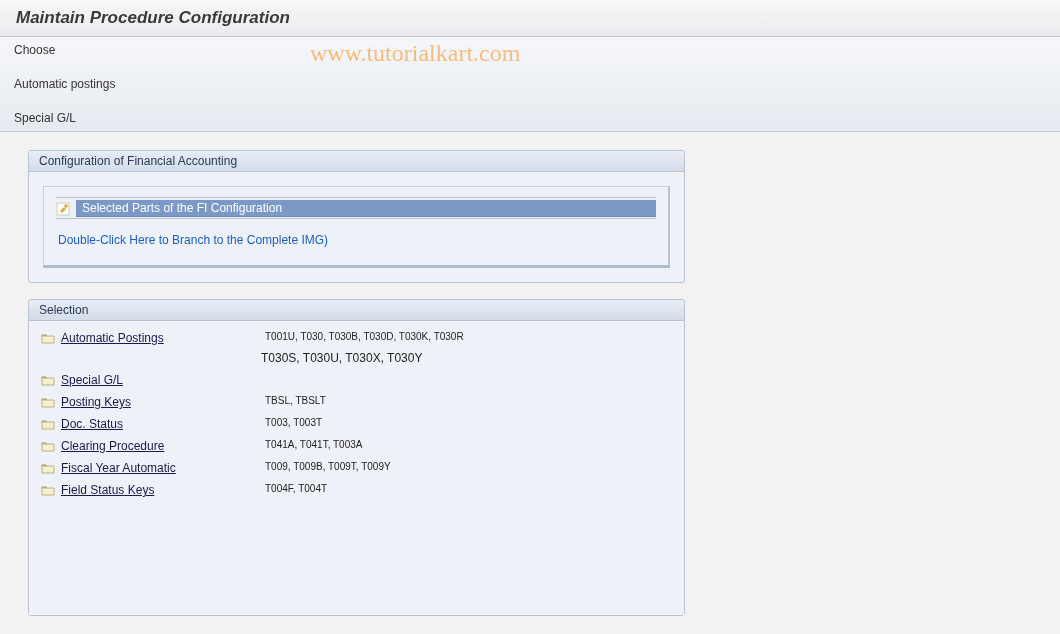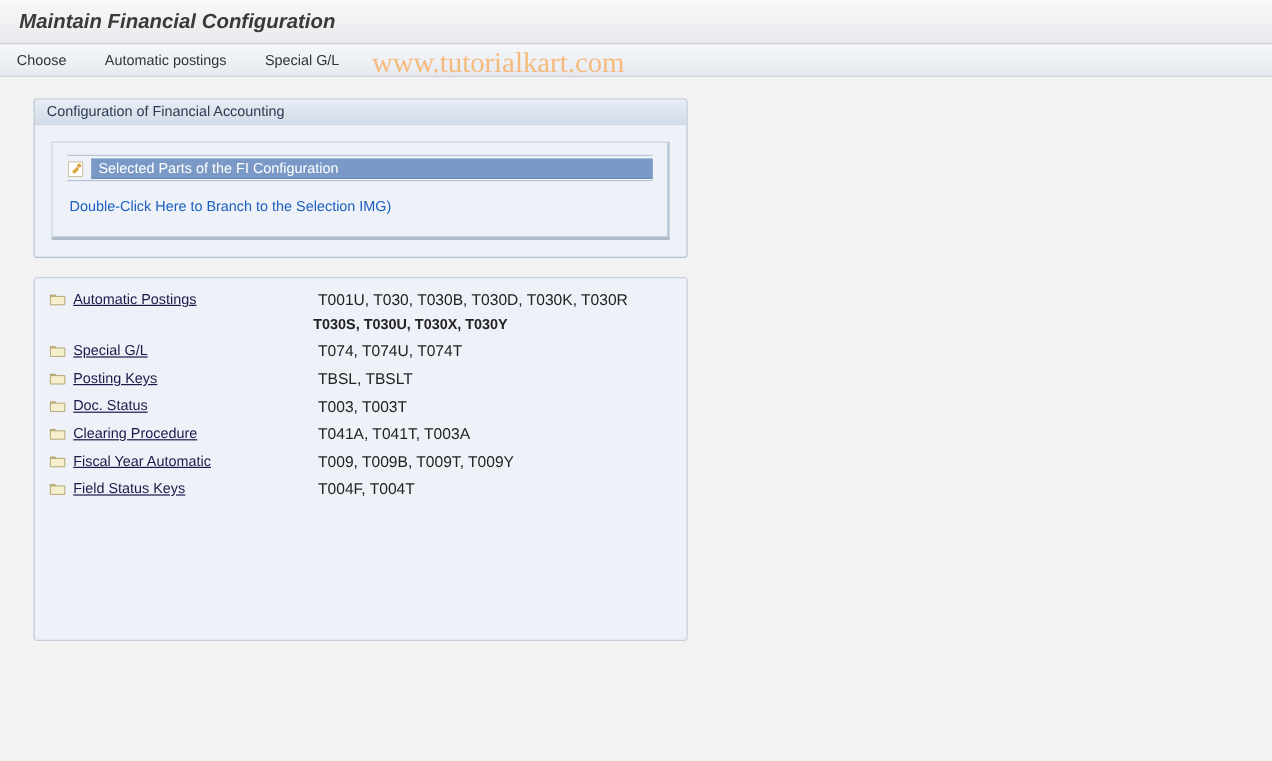--- a/index.html
+++ b/index.html
@@ -21,24 +21,25 @@
       font-size: 17px;
       font-weight: bold;
       font-style: italic;
       color: #3a3a3a;
     }
     .toolbar {
       background: linear-gradient(#f5f7fa, #e6eaf0);
       border-bottom: 1px solid #c8cdd4;
       padding: 6px 14px;
       display: flex;
-      gap: 32px;
+      gap: 20px;
       font-size: 12px;
       color: #333;
       position: relative;
+      flex-direction: column;
     }
     .toolbar-item {
       cursor: pointer;
     }
     .watermark {
       position: absolute;
       left: 310px;
       top: 3px;
       font-size: 24px;
       color: #f8b168;
@@ -48,21 +49,21 @@
     }
     .content {
       padding: 18px 28px;
       background: #f2f2f2;
     }
     .groupbox {
       border: 1px solid #b8c4d4;
       border-radius: 3px;
       background: #eef2f8;
       margin-bottom: 16px;
-      width: 545px;
+      width: 657px;
     }
     .groupbox-title {
       background: linear-gradient(#e8edf5, #d3dce8);
       border-bottom: 1px solid #b8c4d4;
       border-radius: 3px 3px 0 0;
       padding: 3px 10px;
       font-size: 12px;
       color: #2a3a52;
     }
     .inner-panel {
@@ -118,45 +119,44 @@
     .sel-link {
       color: #1a1a4a;
       text-decoration: underline;
       cursor: pointer;
       font-size: 12px;
       width: 200px;
       display: inline-block;
     }
     .sel-tables {
       color: #222;
-      font-size: 13px;
+      font-size: 10px;
       flex: 1;
     }
     .sel-tables-line2-wrap {
       margin-left: 220px;
       margin-top: -2px;
       margin-bottom: 8px;
       color: #222;
       font-size: 12px;
-      font-weight: bold;
     }
     .folder-icon {
       display: inline-block;
       width: 14px;
       height: 12px;
       margin-right: 2px;
       position: relative;
       top: 1px;
     }
   </style>
 </head>
 <body>
 
 <div class="header">
-  <div class="title">Maintain Financial Configuration</div>
+  <div class="title">Maintain Procedure Configuration</div>
 </div>
 
 <div class="toolbar">
   <span class="toolbar-item">Choose</span>
   <span class="toolbar-item">Automatic postings</span>
   <span class="toolbar-item">Special G/L</span>
   <span class="watermark">www.tutorialkart.com</span>
 </div>
 
 <div class="content">
@@ -168,25 +168,26 @@
         <span class="wrench-icon">
           <svg width="14" height="14" viewBox="0 0 14 14">
             <rect x="1" y="1" width="12" height="12" fill="#fff" stroke="#b0a060" stroke-width="0.5"></rect>
             <path d="M4 9 L8 5 L10 7 L6 11 Z" fill="#d9a840"></path>
             <circle cx="10" cy="4" r="1.8" fill="#d9a840"></circle>
           </svg>
         </span>
         <div class="inner-header-bar">Selected Parts of the FI Configuration</div>
       </div>
       <div class="inner-header-underline"></div>
-      <span class="branch-link">Double-Click Here to Branch to the Selection IMG)</span>
+      <span class="branch-link">Double-Click Here to Branch to the Complete IMG)</span>
     </div>
   </div>
 
   <div class="groupbox">
+    <div class="groupbox-title">Selection</div>
     <div class="selection-body">
 
       <div class="sel-row">
         <span class="folder-icon">
           <svg width="14" height="12" viewBox="0 0 14 12">
               <path d="M1 3 L1 11 L13 11 L13 4 L6 4 L5 3 Z" fill="#f5efce" stroke="#a89a60" stroke-width="0.7"></path>
               <path d="M1 3 L5 3 L6 4 L1 4 Z" fill="#e8deae" stroke="#a89a60" stroke-width="0.7"></path>
             </svg>
         </span>
         <a class="sel-link">Automatic Postings</a>
@@ -195,21 +196,20 @@
       <div class="sel-tables-line2-wrap">T030S, T030U, T030X, T030Y</div>
 
       <div class="sel-row">
         <span class="folder-icon">
           <svg width="14" height="12" viewBox="0 0 14 12">
               <path d="M1 3 L1 11 L13 11 L13 4 L6 4 L5 3 Z" fill="#f5efce" stroke="#a89a60" stroke-width="0.7"></path>
               <path d="M1 3 L5 3 L6 4 L1 4 Z" fill="#e8deae" stroke="#a89a60" stroke-width="0.7"></path>
             </svg>
         </span>
         <a class="sel-link">Special G/L</a>
-        <span class="sel-tables">T074,  T074U, T074T</span>
       </div>
 
       <div class="sel-row">
         <span class="folder-icon">
           <svg width="14" height="12" viewBox="0 0 14 12">
               <path d="M1 3 L1 11 L13 11 L13 4 L6 4 L5 3 Z" fill="#f5efce" stroke="#a89a60" stroke-width="0.7"></path>
               <path d="M1 3 L5 3 L6 4 L1 4 Z" fill="#e8deae" stroke="#a89a60" stroke-width="0.7"></path>
             </svg>
         </span>
         <a class="sel-link">Posting Keys</a>

